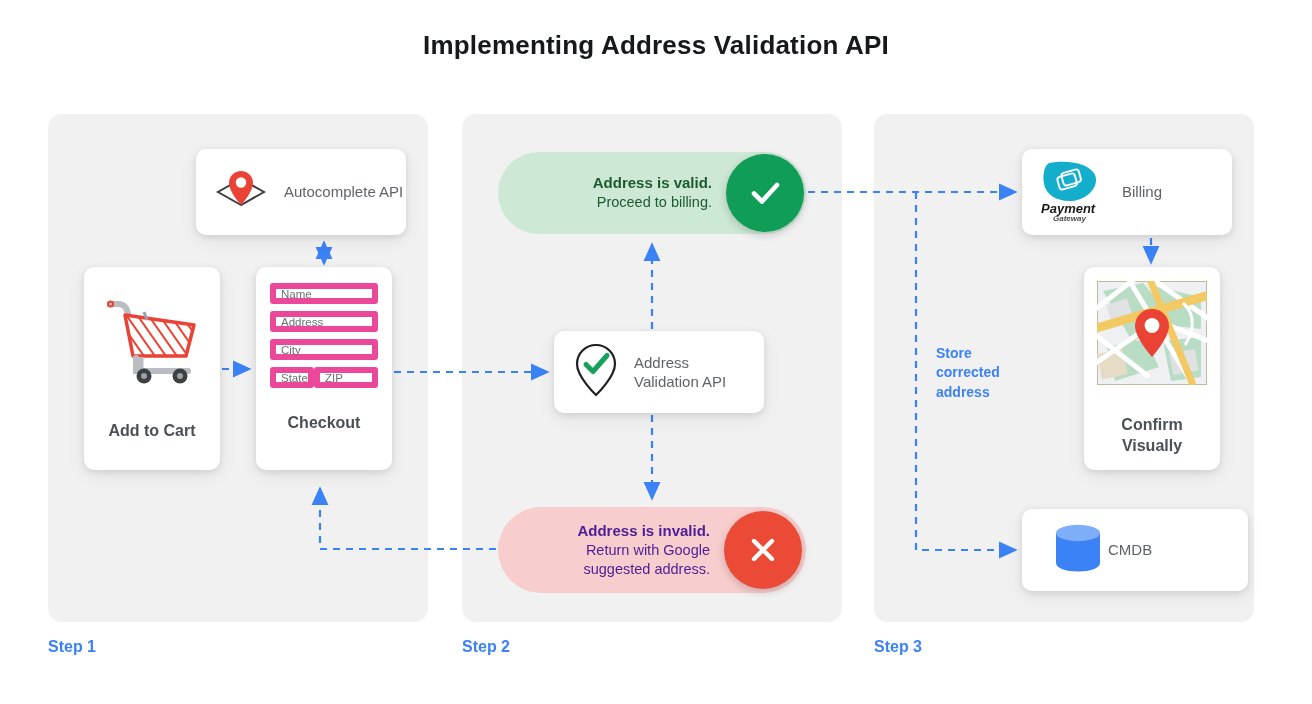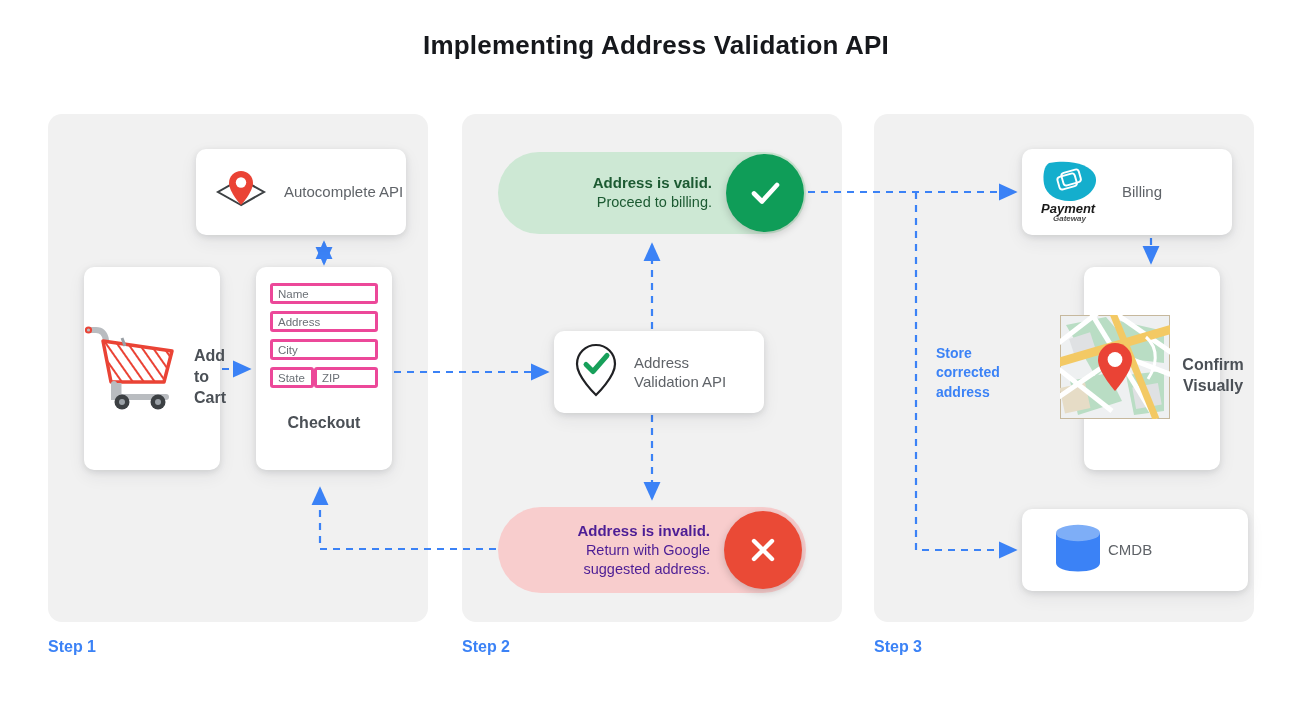--- a/index.html
+++ b/index.html
@@ -31,39 +31,39 @@
   #step1-label{left:48px;}
   #step2-label{left:462px;}
   #step3-label{left:874px;}
 
   
   .card{
     position:absolute;background:#ffffff;border-radius:10px;
     box-shadow:0 2px 6px rgba(40,45,55,.13), 0 6px 18px rgba(40,45,55,.07);
     display:flex;align-items:center;
   }
-  .card.col{flex-direction:row;justify-content:center;gap:12px;}
+  .card.col{flex-direction:column;justify-content:center;gap:12px;}
   .card-label{
     font-size:15px;color:#5f6368;line-height:1.3;
   }
   .card-label.strong{font-weight:bold;color:#4b5056;font-size:16px;}
   .card-label.center{text-align:center;}
 
   
   #card-autocomplete{left:196px;top:149px;width:196px;height:86px;padding:0 0 0 14px;gap:12px;}
 
   
   #card-addtocart{left:84px;top:267px;width:136px;height:203px;}
   #card-addtocart .card-label{margin-top:18px;}
 
   
   #card-checkout{left:256px;top:267px;width:136px;height:203px;align-items:stretch;}
   .checkout-inner{width:100%;padding:16px 14px 0 14px;box-sizing:border-box;}
   .field{
-    border:3px solid #ec4899;border-radius:3px;background:#fff;
+    border:6px solid #ec4899;border-radius:3px;background:#fff;
     height:21px;display:flex;align-items:center;padding-left:5px;
     font-size:11.5px;color:#6b7076;margin-bottom:7px;box-sizing:border-box;
   }
   .field-row{display:flex;}
   .field-row .field{margin-bottom:0;}
   #field-state{width:44px;}
   #field-zip{flex:1;}
   #checkout-title{
     text-align:center;font-size:16px;font-weight:bold;color:#4b5056;margin-top:26px;
   }

